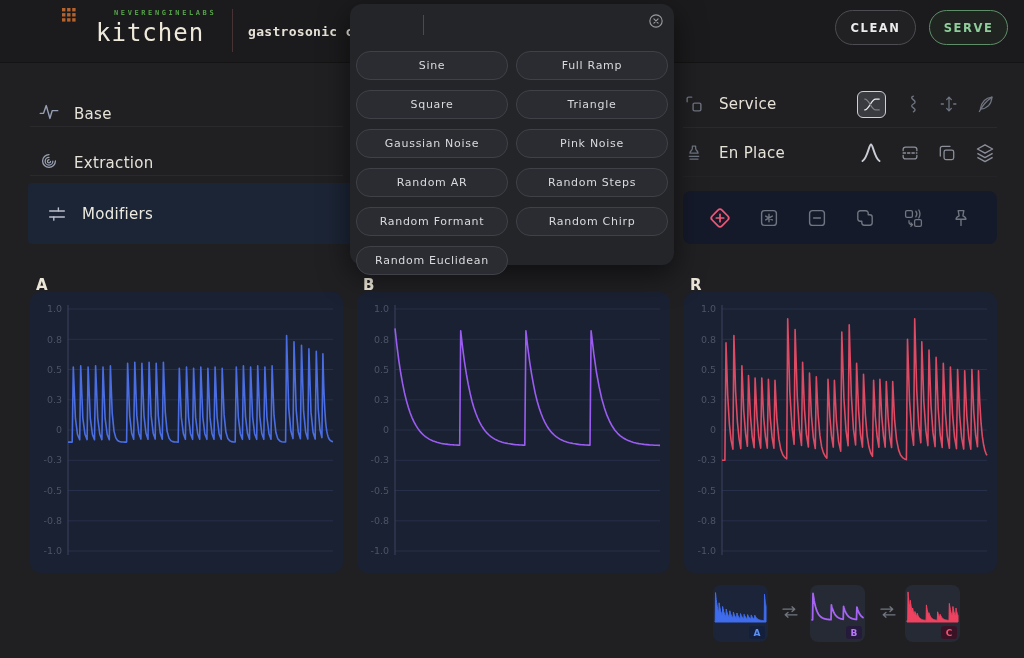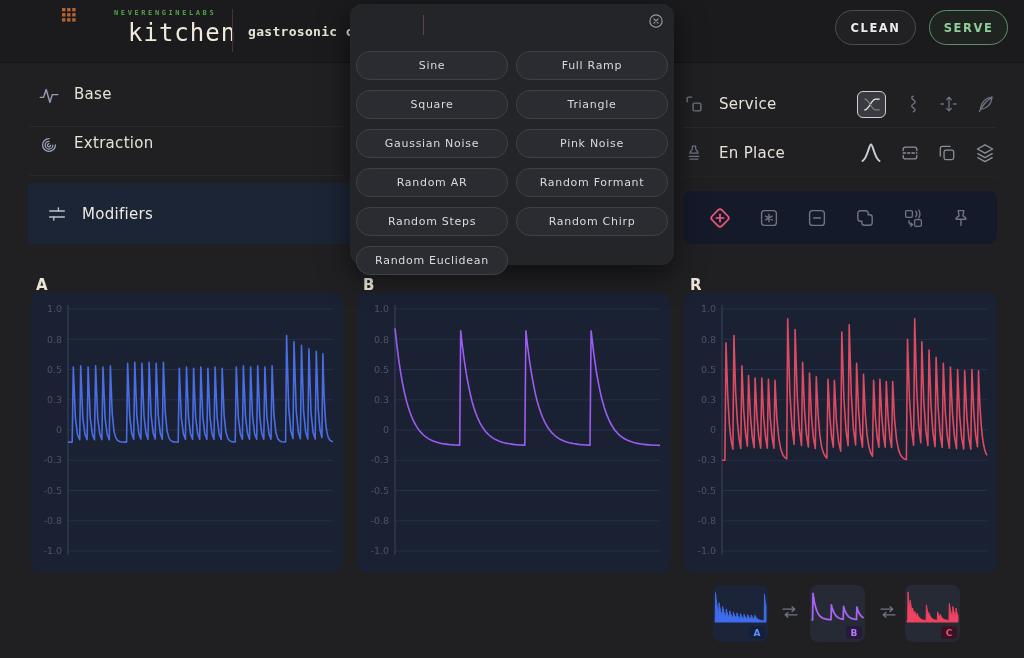--- a/index.html
+++ b/index.html
@@ -2,35 +2,35 @@
 <html><head>
 <meta charset="utf-8">
 <style>
   html,body{margin:0;padding:0;background:#111;}
   .stage{position:relative;width:1024px;height:658px;background:#202023;overflow:hidden;
          font-family:"DejaVu Sans",sans-serif;color:#e8e4da;}
   .abs{position:absolute;}
   
   .hdr{position:absolute;left:0;top:0;width:1024px;height:62px;background:#1b1b1d;border-bottom:1px solid #141415;}
   .brand-small{position:absolute;left:80px;top:9px;font-family:"DejaVu Sans Mono",monospace;font-size:7px;font-weight:bold;letter-spacing:2.6px;color:#55a348;padding-left:34px;}
-  .brand{position:absolute;left:96px;top:19px;font-family:"DejaVu Sans Mono",monospace;font-size:24px;letter-spacing:1px;color:#efe9db;margin-left:32px;}
+  .brand{position:absolute;left:96px;top:19px;font-family:"DejaVu Sans Mono",monospace;font-size:24px;letter-spacing:1px;color:#efe9db;}
   .brand-divider{position:absolute;left:232px;top:9px;width:1px;height:43px;background:#473335;}
   .tagline{position:absolute;left:248px;top:0;height:62px;display:flex;align-items:center;font-family:"DejaVu Sans Mono",monospace;font-weight:bold;font-size:13px;color:#e7e2d7;letter-spacing:0.3px;}
   .hdr-btn{position:absolute;top:10px;height:35px;border-radius:18px;background:#212124;display:flex;align-items:center;justify-content:center;font-size:11.5px;font-weight:bold;letter-spacing:1.6px;cursor:pointer;box-sizing:border-box;}
   .clean{left:835px;width:81px;border:1px solid #4c4d52;color:#ececec;}
   .serve{left:929px;width:79px;border:1px solid #5e8f68;color:#8fce9a;background:#1f2420;}
   
   .modal{position:absolute;left:350px;top:4px;width:324px;height:261px;background:#242529;border-radius:12px;box-shadow:0 10px 30px rgba(0,0,0,.55);z-index:20;}
   .modal-title{position:absolute;left:20px;top:13px;font-size:13px;font-weight:bold;color:#e9e3d7;letter-spacing:0.4px;margin-top:48px;}
   .modal-title-divider{position:absolute;left:73px;top:11px;width:1px;height:20px;background:#6b3c46;}
   .modal-close{position:absolute;right:9px;top:8px;width:18px;height:18px;cursor:pointer;}
   .modal-grid{position:absolute;left:6px;top:47px;width:312px;display:grid;grid-template-columns:1fr 1fr;column-gap:8px;row-gap:10px;}
   .pill{height:27px;border-radius:14px;background:#2b2c31;border:1px solid #404148;color:#d9dadd;font-size:11px;letter-spacing:0.7px;display:flex;align-items:center;justify-content:center;cursor:pointer;font-family:"DejaVu Sans",sans-serif;}
   
-  .side-row{position:absolute;left:30px;width:313px;height:38px;display:flex;align-items:flex-start;gap:14px;padding-left:8px;box-sizing:border-box;cursor:pointer;}
+  .side-row{position:absolute;left:30px;width:313px;height:38px;display:flex;align-items:flex-end;gap:14px;padding-left:8px;box-sizing:border-box;cursor:pointer;}
   .side-label{font-size:15px;color:#e6e2d8;letter-spacing:0.3px;}
   .divider{position:absolute;height:1px;background:#2a2a2d;}
   .mod-row{position:absolute;left:28px;top:183px;width:377px;height:61px;background:#1c2536;border-radius:4px;display:flex;align-items:center;gap:14px;padding-left:18px;box-sizing:border-box;cursor:pointer;}
   
   .svc-row{position:absolute;left:683px;width:314px;height:38px;display:flex;align-items:center;gap:14px;}
   .svc-icons{margin-left:auto;display:flex;align-items:center;gap:15px;}
   .icon-btn{display:flex;align-items:center;justify-content:center;cursor:pointer;background:none;border:none;padding:0;}
   .xfade{width:27px;height:25px;background:#3a3b40;border:1.5px solid #cfd0d3;border-radius:6px;display:flex;align-items:center;justify-content:center;}
   .toolbar{position:absolute;left:683px;top:191px;width:314px;height:53px;background:#151a2b;border-radius:8px;display:flex;align-items:center;justify-content:space-evenly;}
   
@@ -360,20 +360,20 @@
       </g>
     </svg>
     <div class="modal-grid">
       <div class="pill">Sine</div>
       <div class="pill">Full Ramp</div>
       <div class="pill">Square</div>
       <div class="pill">Triangle</div>
       <div class="pill">Gaussian Noise</div>
       <div class="pill">Pink Noise</div>
       <div class="pill">Random AR</div>
+      <div class="pill">Random Steps</div>
       <div class="pill">Random Formant</div>
-      <div class="pill">Random Steps</div>
       <div class="pill">Random Chirp</div>
       <div class="pill">Random Euclidean</div>
     </div>
   </div>
 
 </div>
 
 </body></html>

